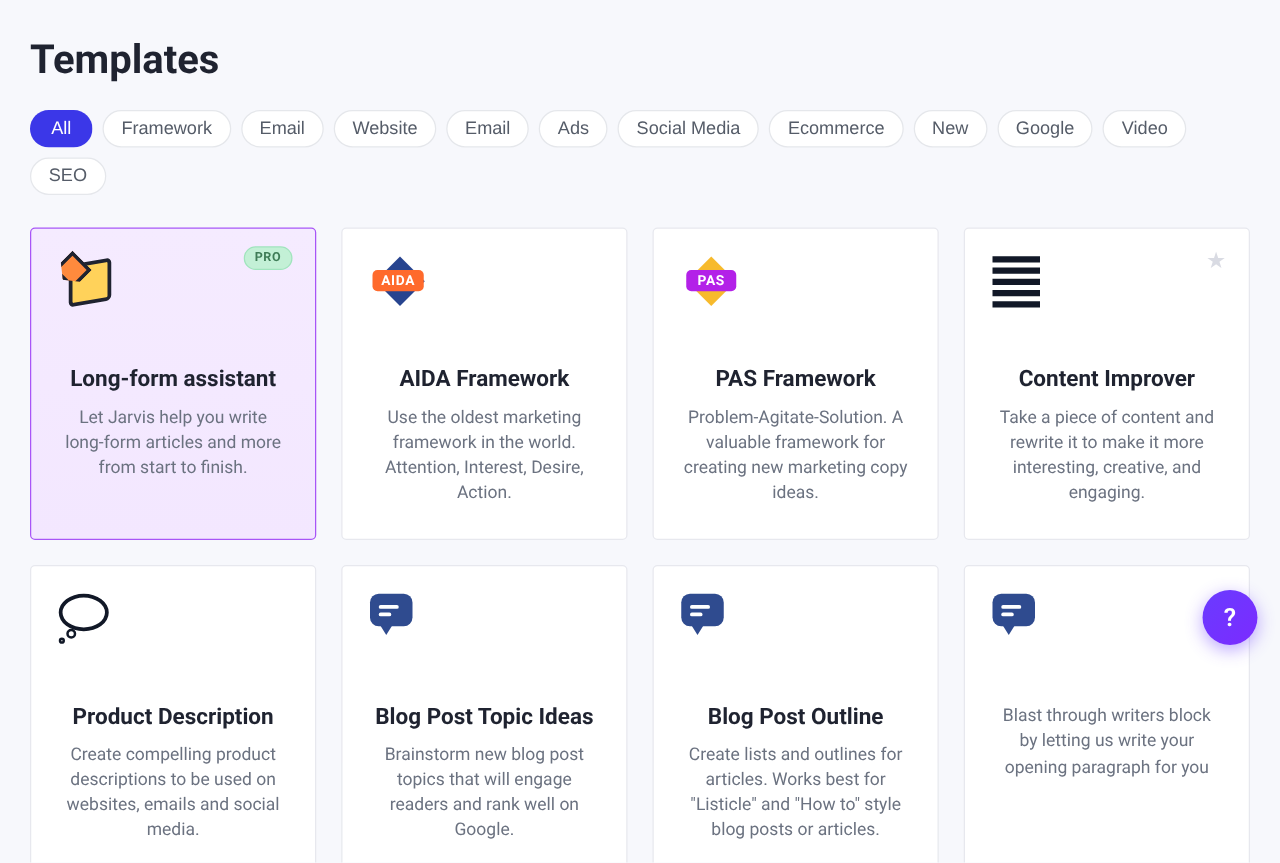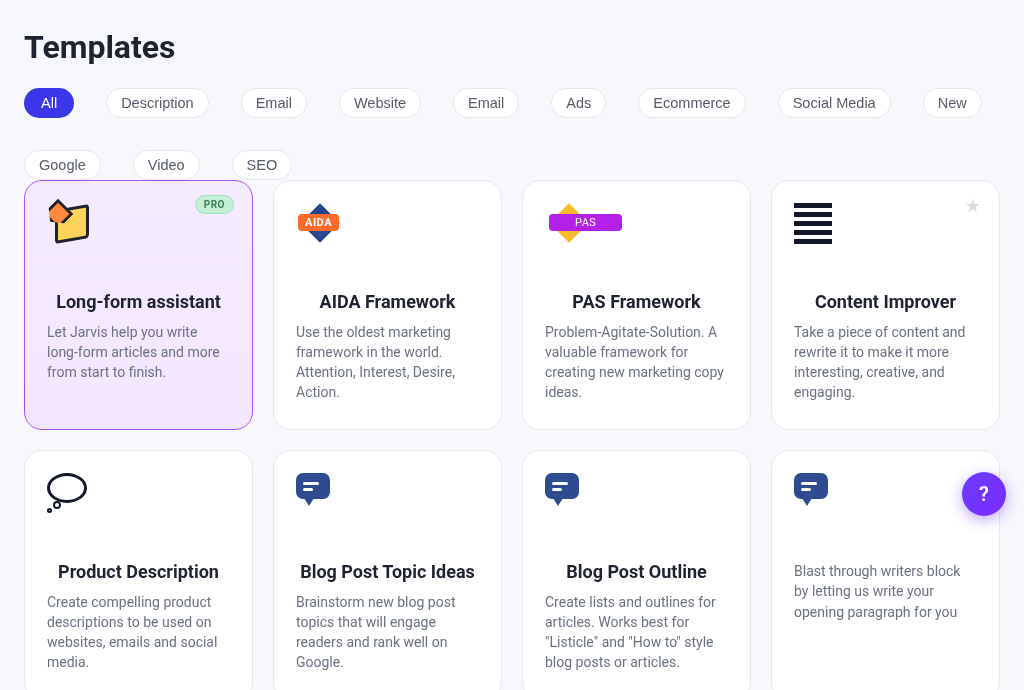--- a/index.html
+++ b/index.html
@@ -16,21 +16,22 @@
     padding: 28px 24px 0 24px;
   }
   .page-title {
     font-size: 32px;
     font-weight: 700;
     color: #1f2330;
     margin-bottom: 22px;
   }
   .filters {
     display: flex;
-    gap: 32px;
+    gap: 8px;
+    margin-bottom: 26px;
     flex-wrap: wrap;
   }
   .filter-pill {
     font-size: 14.5px;
     font-weight: 500;
     color: #4b5563;
     background: transparent;
     border: 1px solid transparent;
     border-radius: 999px;
     padding: 6px 14px;
@@ -49,21 +50,21 @@
   }
 
   .grid {
     display: grid;
     grid-template-columns: repeat(4, 1fr);
     gap: 20px;
   }
   .card {
     background: #ffffff;
     border: 1px solid #e7e8ee;
-    border-radius: 18px;
+    border-radius: 4px;
     padding: 22px 22px 24px 22px;
     min-height: 250px;
     display: flex;
     flex-direction: column;
     cursor: pointer;
     position: relative;
   }
   .card.highlight {
     background: #f5e9ff;
     background: linear-gradient(180deg,#f5ebff 0%, #f3e7ff 100%);
@@ -79,20 +80,21 @@
     font-weight: 700;
     color: #1f2330;
     margin-bottom: 8px;
     line-height: 1.25;
     text-align: center;
   }
   .card-desc {
     font-size: 14px;
     color: #6b7280;
     line-height: 1.45;
+    text-align: center;
   }
   .pro-badge {
     position: absolute;
     top: 14px;
     right: 18px;
     background: #c3f0d6;
     border: 1px solid #a0e4bd;
     color: #3f7c57;
     font-size: 10px;
     font-weight: 700;
@@ -152,22 +154,22 @@
   }
   .icon-pas {
     width:48px; height:40px; position:relative;
   }
   .icon-pas .diamond {
     position:absolute; left:4px; top:0; width:40px; height:40px;
     background:#f7ba2c; transform: rotate(45deg) scale(0.7);
   }
   .icon-pas .pill {
     position:absolute; left:4px; top:11px;
-    background:#b321e8; color:#fff; font-size:11px; font-weight:400;
-    padding:2px 26px; border-radius:4px; letter-spacing:0.5px;
+    background:#b321e8; color:#fff; font-size:11px; font-weight:700;
+    padding:2px 9px; border-radius:4px; letter-spacing:0.5px;
   }
   .icon-lines {
     display:flex; flex-direction:column; gap:4px;
   }
   .icon-lines div { width:38px; height:5px; background:#111827; }
   .icon-thought {
     width:44px; height:40px; position:relative;
   }
   .icon-thought .bubble {
     width:40px; height:30px; border:3px solid #111827; border-radius:50%;
@@ -202,27 +204,27 @@
   }
 </style>
 </head>
 <body>
 
 <div class="page">
   <h1 class="page-title">Templates</h1>
 
   <div class="filters">
     <button class="filter-pill active">All</button>
-    <button class="filter-pill">Description</button>
+    <button class="filter-pill">Framework</button>
     <button class="filter-pill">Email</button>
     <button class="filter-pill">Website</button>
     <button class="filter-pill">Email</button>
     <button class="filter-pill">Ads</button>
+    <button class="filter-pill">Social Media</button>
     <button class="filter-pill">Ecommerce</button>
-    <button class="filter-pill">Social Media</button>
     <button class="filter-pill">New</button>
     <button class="filter-pill">Google</button>
     <button class="filter-pill">Video</button>
     <button class="filter-pill">SEO</button>
   </div>
 
   <div class="grid">
 
     <div class="card highlight">
       <span class="pro-badge">PRO</span>

